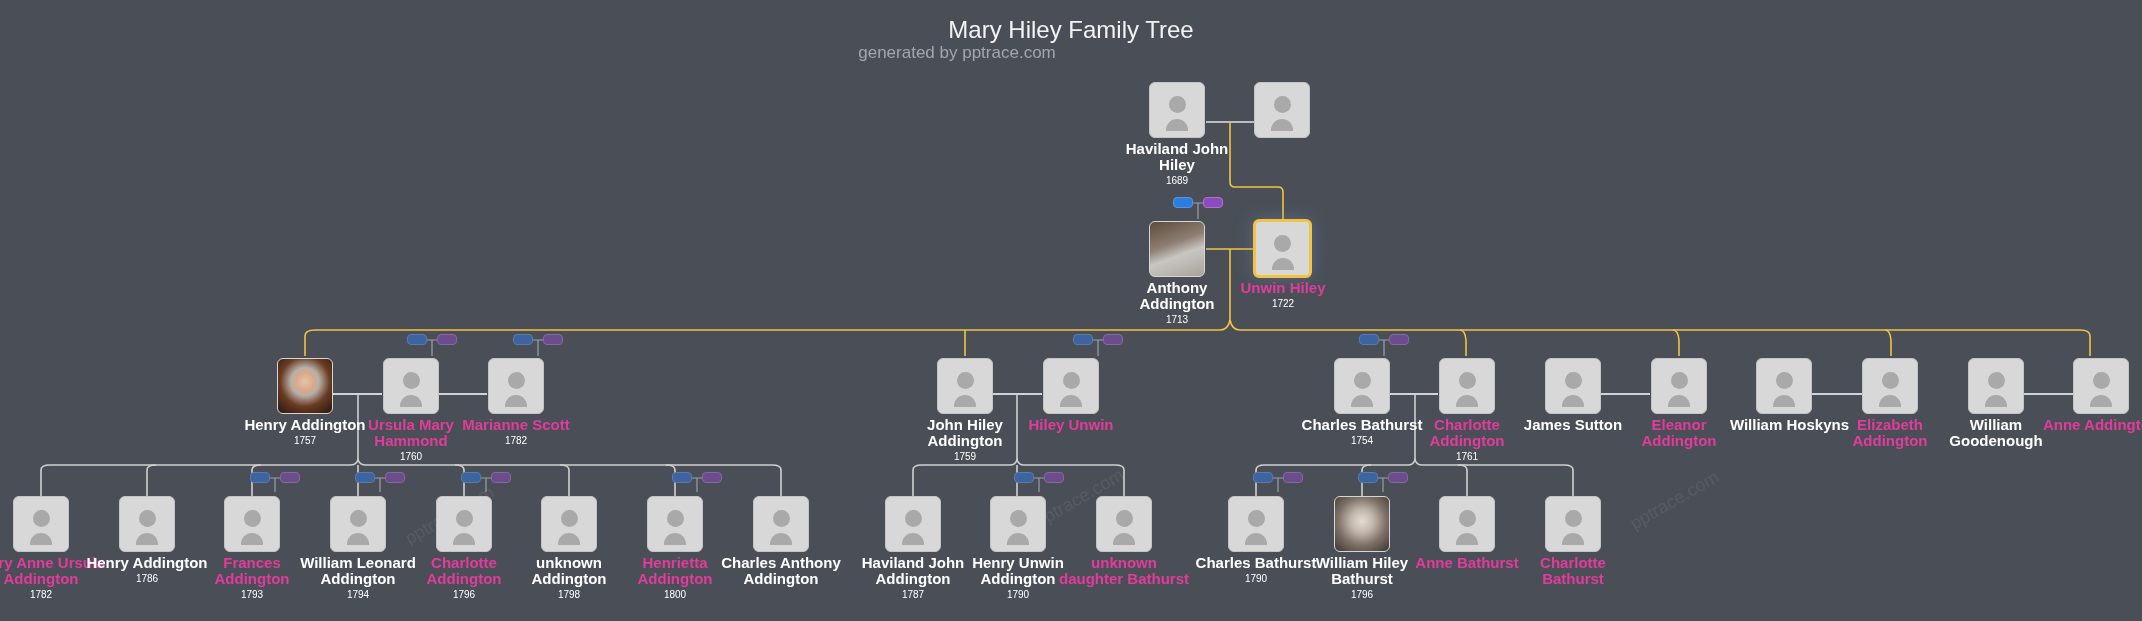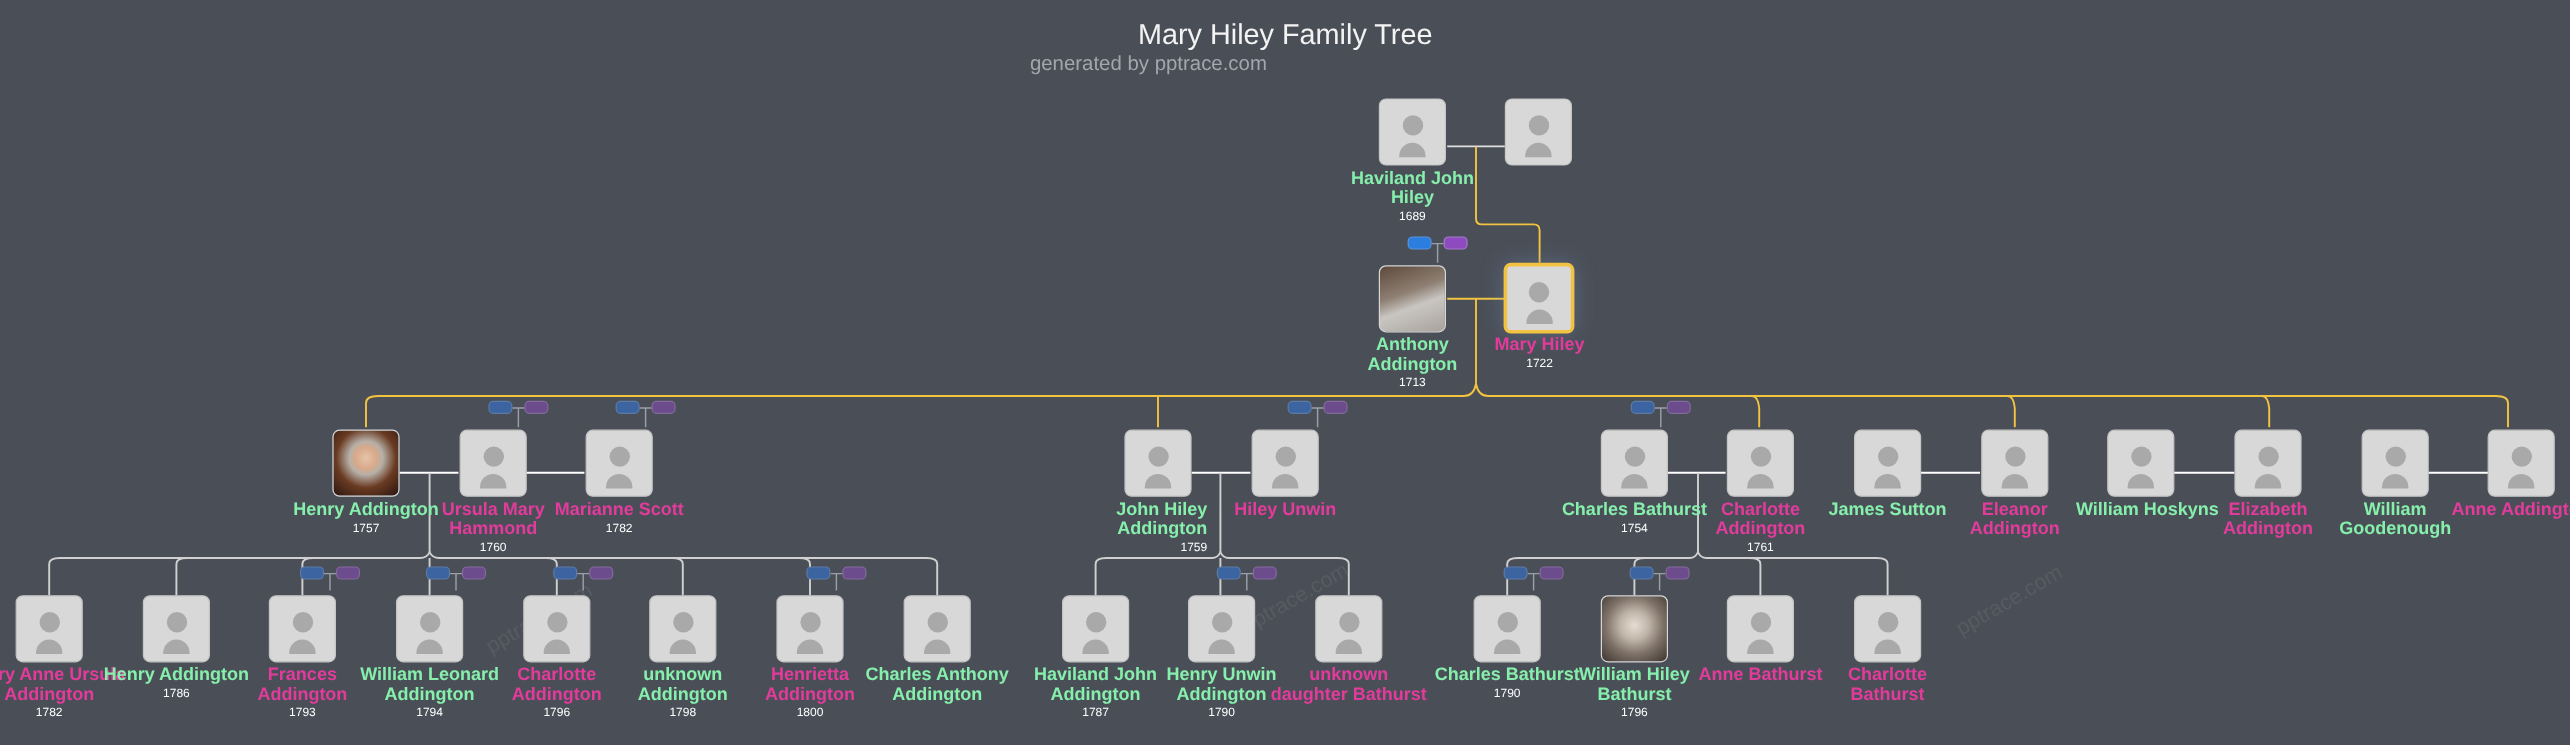--- a/index.html
+++ b/index.html
@@ -34,21 +34,21 @@
     margin-left: -11px; border-radius: 11px 11px 0 0; background: #a9a9a9;
   }
   .node.photo { background: #6b4a3a; border-color: #d6d6d6; }
   .node.photo.bust { background: linear-gradient(160deg, #5e4a3c 0%, #8d7f72 40%, #c9c6c2 60%, #a8a29b 100%); }
   .node.photo.portrait { background: radial-gradient(circle at 50% 42%, #e7c4a8 0%, #d8a98a 22%, #b6b0a8 34%, #6a3b22 60%, #2a1410 100%); }
   .node.photo.engraving { background: radial-gradient(circle at 50% 45%, #e6ddd3 0%, #bfb4a8 30%, #7d7167 60%, #3d342e 100%); }
   .label {
     position: absolute; width: 130px; text-align: center;
     font-weight: bold; font-size: 15px; line-height: 16px;
   }
-  .label .name.m { color: #86efac; }
+  .label .name.m { color: #ffffff; }
   .label .name.f { color: #e33b9c; }
   .label .year { color: #ffffff; font-weight: normal; font-size: 10px; display: block; }
   .pill {
     position: absolute; width: 20px; height: 11px; border-radius: 4px;
     box-sizing: border-box;
   }
   .pill.blue { background: #2b7de0; border: 1px solid #5a94d8; }
   .pill.purple { background: #8e4bc0; border: 1px solid #a878cc; }
   .pill.dim.blue { background: #3b64a0; border: 1px solid #5c7aa6; }
   .pill.dim.purple { background: #6c4c8c; border: 1px solid #836a9c; }
@@ -160,42 +160,42 @@
     <div class="head"></div>
     <div class="shoulders"></div>
   </div>
 
 <div class="node photo bust" style="left:1149px;top:221px;"></div>
 <div class="label" style="left:1112px;top:280px;"><span class="name m">Anthony Addington</span><span class="year">1713</span></div>
 <div class="node focus" style="left:1253px;top:219px;width:59px;height:59px;">
     <div class="head"></div>
     <div class="shoulders"></div>
   </div>
-<div class="label" style="left:1218px;top:280px;"><span class="name f">Mary Hiley</span><span class="year">1722</span></div>
+<div class="label" style="left:1218px;top:280px;"><span class="name f">Unwin Hiley</span><span class="year">1722</span></div>
 
 <div class="node photo portrait" style="left:277px;top:358px;"></div>
 <div class="label" style="left:240px;top:417px;"><span class="name m">Henry Addington</span><span class="year">1757</span></div>
 
 <div class="node" style="left:383px;top:358px;">
     <div class="head"></div>
     <div class="shoulders"></div>
   </div>
 <div class="label" style="left:346px;top:417px;"><span class="name f">Ursula Mary Hammond</span><span class="year">1760</span></div>
 
 <div class="node" style="left:488px;top:358px;">
     <div class="head"></div>
     <div class="shoulders"></div>
   </div>
 <div class="label" style="left:451px;top:417px;text-align:center;"><span class="name f">Marianne Scott</span><span class="year">1782</span></div>
 
 <div class="node" style="left:937px;top:358px;">
     <div class="head"></div>
     <div class="shoulders"></div>
   </div>
-<div class="label" style="left:876px;top:417px;text-align:right;"><span class="name m">John Hiley Addington</span><span class="year">1759</span></div>
+<div class="label" style="left:900px;top:417px;"><span class="name m">John Hiley Addington</span><span class="year">1759</span></div>
 
 <div class="node" style="left:1043px;top:358px;">
     <div class="head"></div>
     <div class="shoulders"></div>
   </div>
 <div class="label" style="left:1006px;top:417px;"><span class="name f">Hiley Unwin</span><span class="year"></span></div>
 
 <div class="node" style="left:1334px;top:358px;">
     <div class="head"></div>
     <div class="shoulders"></div>

